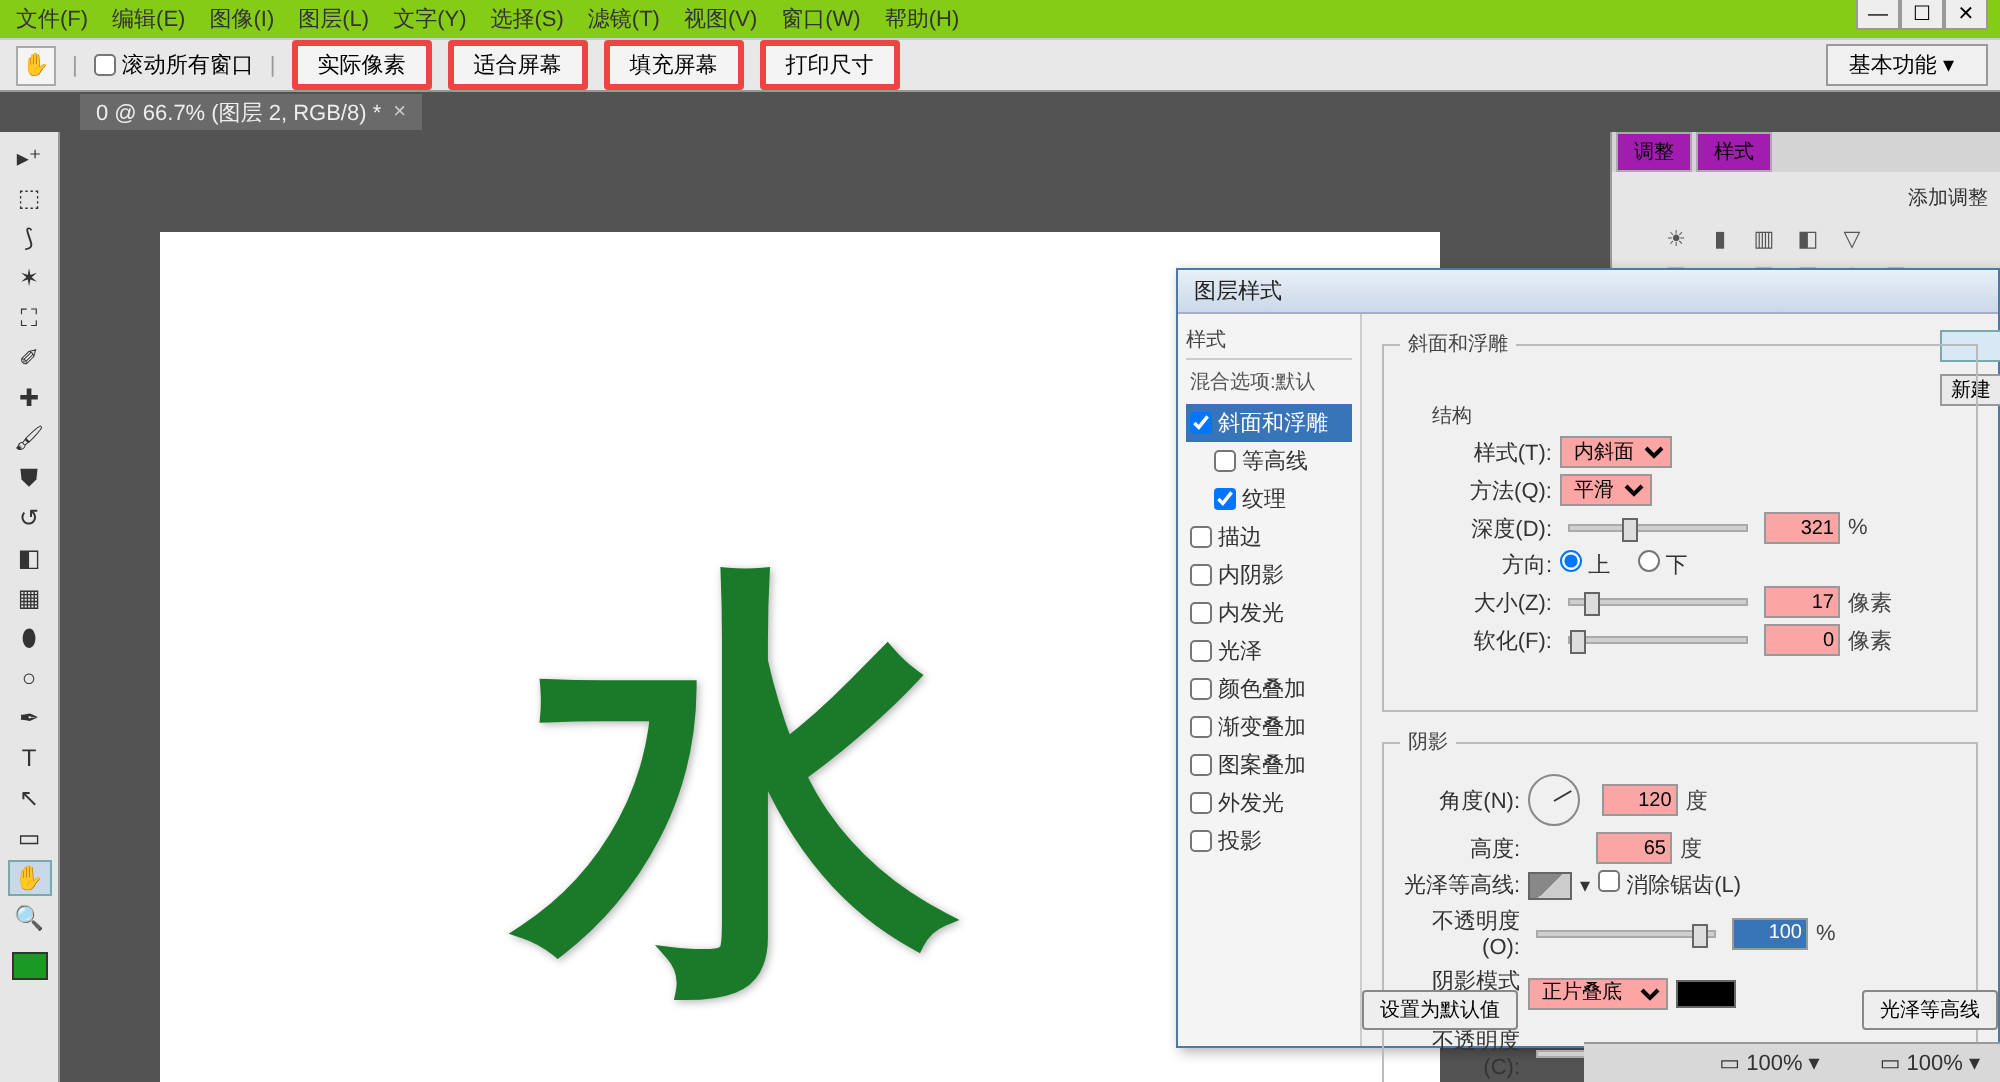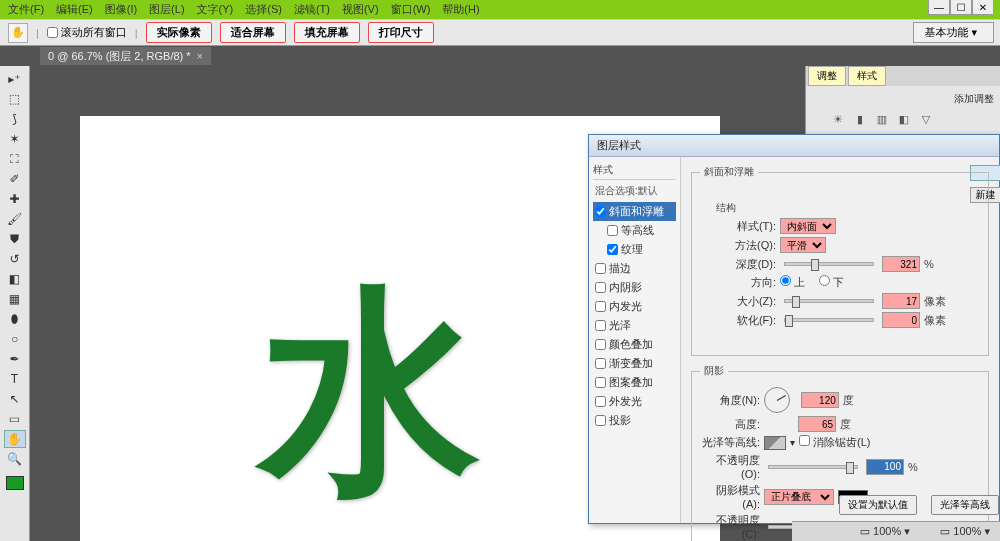--- a/index.html
+++ b/index.html
@@ -4,36 +4,36 @@
 <style>
 * { margin: 0; padding: 0; box-sizing: border-box; font-family: "Microsoft YaHei", sans-serif; font-size: 11px; }
 body { background: #535353; width: 1000px; height: 541px; overflow: hidden; position: relative; }
 .menubar { background: #84cc16; height: 20px; display: flex; align-items: center; padding: 0 8px; gap: 12px; border-bottom: 1px solid #ccc; }
 .menubar .item { color: #333; cursor: pointer; }
 .window-controls { position: absolute; top: -1px; right: 6px; display: flex; gap: 0; }
 .window-controls div { width: 22px; height: 16px; border: 1px solid #999; background: #eee; display: flex; align-items: center; justify-content: center; font-size: 10px; }
 .optbar { background: #e8e8e8; height: 26px; display: flex; align-items: center; padding: 0 8px; gap: 8px; border-bottom: 1px solid #999; }
 .optbar .tool-icon { width: 20px; height: 20px; border: 1px solid #aaa; background: #f4f4f4; display: flex; align-items: center; justify-content: center; }
 .optbar .chk { display: flex; align-items: center; gap: 3px; }
-.optbar .btn { border: 1px solid #ef4444; background: #f4f4f4; padding: 2px 10px; border-radius: 2px; font-weight: bold; }
+.optbar .btn { border: 3px solid #ef4444; background: #f4f4f4; padding: 2px 10px; border-radius: 2px; }
 .workspace-sel { position: absolute; right: 6px; top: 22px; border: 1px solid #999; background: #f0f0f0; padding: 2px 16px 2px 10px; }
 .tabbar { background: #535353; height: 20px; display: flex; align-items: center; padding-left: 40px; }
 .tabbar .tab { background: #6a6a6a; color: #eee; padding: 2px 8px; height: 18px; display: flex; align-items: center; gap: 6px; font-size: 10px; }
 .tabbar .tab .close { color: #ccc; }
 .main { display: flex; height: calc(541px - 66px); }
 .toolbox { width: 30px; background: #e6e6e6; border-right: 1px solid #999; display: flex; flex-direction: column; align-items: center; padding-top: 4px; gap: 2px; }
 .toolbox .t { width: 22px; height: 18px; display: flex; align-items: center; justify-content: center; font-size: 12px; color: #333; }
 .toolbox .t.sel { background: #c8d8e8; border: 1px solid #7aa; }
 .toolbox .swatch { width: 18px; height: 14px; margin-top: 6px; border: 1px solid #333; }
 .canvas-area { flex: 1; background: #535353; position: relative; overflow: hidden; }
 .canvas { position: absolute; left: 50px; top: 50px; width: 640px; height: 500px; background: #fff; }
 .canvas .glyph { position: absolute; left: 180px; top: 130px; font-size: 220px; font-family: "STKaiti","KaiTi",serif; color: #1a7a2a; font-weight: bold; text-shadow: 2px 2px 4px rgba(0,0,0,.3), inset 0 0 8px rgba(255,255,255,.4); filter: drop-shadow(1px 1px 2px rgba(0,0,0,.3)); }
 .rightpanel { width: 195px; background: #e6e6e6; border-left: 1px solid #999; }
 .rightpanel .tabs { display: flex; background: #d4d4d4; height: 20px; align-items: flex-end; }
-.rightpanel .tabs .pt { padding: 2px 8px; border: 1px solid #aaa; background: #fef9c3; margin-left: 2px; font-size: 10px; }
+.rightpanel .tabs .pt { padding: 2px 8px; border: 1px solid #aaa; background: #a21caf; margin-left: 2px; font-size: 10px; }
 .rightpanel .body { padding: 6px; }
 .rightpanel .adj-title { font-size: 10px; color: #333; margin-bottom: 6px; text-align: right; }
 .rightpanel .iconrow { display: flex; gap: 6px; margin-bottom: 4px; padding-left: 18px; }
 .rightpanel .iconrow span { width: 16px; height: 14px; display: inline-flex; align-items: center; justify-content: center; color: #555; font-size: 11px; }
 
 .dialog { position: absolute; left: 588px; top: 134px; width: 412px; height: 390px; background: #f0f0f0; border: 1px solid #4a7aaa; box-shadow: 2px 2px 6px rgba(0,0,0,.3); }
 .dialog .titlebar { background: linear-gradient(#e8f0f8,#cad8e8); height: 22px; display: flex; align-items: center; padding: 0 8px; font-size: 11px; color: #222; border-bottom: 1px solid #aac; }
 .dialog .content { display: flex; height: calc(100% - 22px); }
 .dialog .left { width: 92px; border-right: 1px solid #ccc; padding: 6px 4px; background: #f4f4f4; }
 .dialog .left .hdr { font-size: 10px; color: #444; border-bottom: 1px solid #ccc; padding-bottom: 2px; margin-bottom: 2px; }
@@ -49,21 +49,21 @@
 .dialog select, .dialog input[type=text] { font-size: 10px; border: 1px solid #999; height: 16px; padding: 0 2px; background: #fca5a5; }
 .dialog input[type=text] { width: 38px; text-align: right; }
 .dialog input.sel { background: #3874b8; color: #fff; }
 .dialog .slider { flex: 1; height: 4px; background: #cfcfcf; border: 1px solid #aaa; position: relative; margin: 0 4px; max-width: 90px; }
 .dialog .slider .thumb { position: absolute; top: -4px; width: 8px; height: 12px; background: #ddd; border: 1px solid #666; }
 .dialog .unit { color: #444; }
 .dialog .angle-circ { width: 26px; height: 26px; border: 1px solid #888; border-radius: 50%; position: relative; }
 .dialog .angle-circ::after { content: ""; position: absolute; left: 50%; top: 50%; width: 10px; height: 1px; background: #333; transform-origin: left; transform: rotate(-30deg); }
 .dialog .gray-sw { width: 22px; height: 14px; border: 1px solid #666; background: linear-gradient(135deg,#888 50%,#ccc 50%); }
 .dialog .color-sw { width: 30px; height: 14px; border: 1px solid #666; }
-.dialog .btns { position: absolute; bottom: 8px; left: 0; right: 0; display: flex; justify-content: flex-end; gap: 14px; }
+.dialog .btns { position: absolute; bottom: 8px; left: 0; right: 0; display: flex; justify-content: space-between; gap: 14px; }
 .dialog .btns button { font-size: 10px; padding: 2px 8px; border: 1px solid #888; background: #eee; border-radius: 2px; }
 .dialog .side-btns { position: absolute; right: -1px; top: 30px; display: flex; flex-direction: column; gap: 6px; }
 .dialog .side-btns div { width: 30px; height: 16px; border: 1px solid #999; border-right: none; background: #eaeaea; font-size: 10px; display: flex; align-items: center; justify-content: center; }
 
 .statusbar { position: absolute; left: 792px; right: 0; bottom: 0; height: 20px; background: #d8d8d8; border-top: 1px solid #999; display: flex; align-items: center; justify-content: flex-end; gap: 30px; padding: 0 10px; font-size: 10px; color: #333; }
 input[type=checkbox], input[type=radio] { margin: 0; width: 11px; height: 11px; }
 </style>
 </head>
 <body>
 

